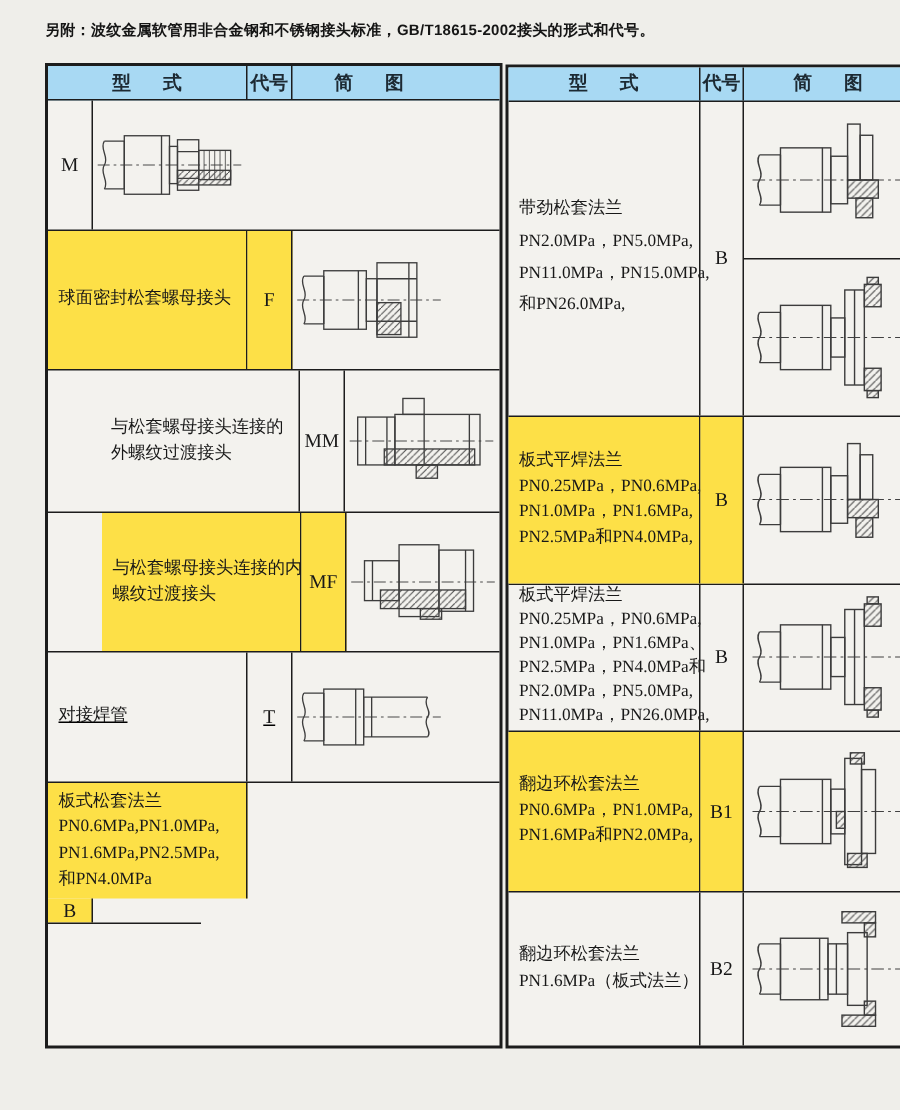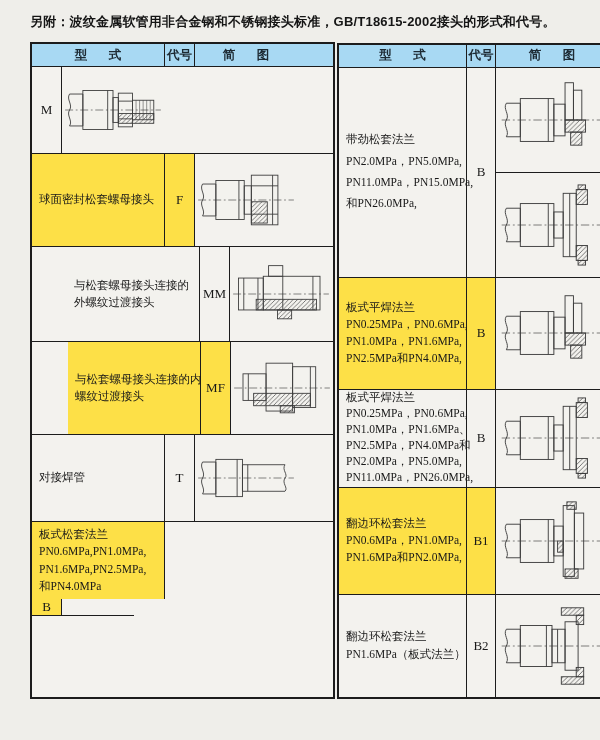--- a/index.html
+++ b/index.html
@@ -1,18 +1,18 @@
 <!DOCTYPE html>
 <html><head>
 <meta charset="utf-8">
 <style>
   html,body{margin:0;padding:0;}
   body{width:600px;height:740px;background:#efeeea;font-family:"Liberation Sans",sans-serif;position:relative;overflow:hidden;}
   .page{position:absolute;inset:0;}
-  .caption{position:absolute;left:30px;top:13px;width:560px;font-size:13px;font-weight:bold;color:#151515;letter-spacing:0.2px;}
+  .caption{position:absolute;left:30px;top:13px;width:560px;font-size:10px;font-weight:bold;color:#151515;letter-spacing:0.2px;}
   .tables{position:absolute;left:30px;top:42px;display:flex;gap:2px;align-items:center;}
   .tbl{border:2px solid #1c1c1c;background:#f3f2ee;}
   .hdr{display:flex;height:22px;background:#a8d9f3;border-bottom:1px solid #1c1c1c;}
   .hdr .cell{display:flex;align-items:center;justify-content:center;font-size:12.5px;font-weight:bold;color:#1d2a33;}
   .hdr .cell.sp{word-spacing:18px;}
   .cell{box-sizing:border-box;border-right:1px solid #1c1c1c;flex:0 0 auto;}
   .cell.last{border-right:none;}
   .row{display:flex;border-bottom:1px solid #1c1c1c;}
   .row.hl .type, .row.hl .code{background:#fde047;}
   .cell.type{display:flex;align-items:center;padding:4px 2px 4px 7px;font-size:11.5px;color:#181818;white-space:pre;font-family:"Liberation Serif","DejaVu Serif",serif;}
@@ -142,21 +142,21 @@
                     <rect x="38" y="16" width="30" height="54"></rect>
                     <rect x="68" y="20" width="26" height="46"></rect>
                     <line x1="88" y1="20" x2="88" y2="66"></line>
                     <rect x="24" y="50" width="64" height="14" fill="url(#h)"></rect>
                     <rect x="54" y="64" width="16" height="8" fill="url(#h)"></rect>
                   </g>
                 </svg>
               </div>
             </div>
           </div>
-          <div class="row" style="height: 86px;">
+          <div class="row" style="height: 86px; text-decoration: underline;">
             <div class="cell type" style="width: 133px; line-height: 1.5;">对接焊管</div>
             <div class="cell code" style="width: 30px;">T</div>
             <div class="cell diagram last" style="width: 102px;">
               <div class="diag-box">
                 <svg viewBox="0 0 112 88" xmlns="http://www.w3.org/2000/svg">
                   <defs>
                     <pattern id="h" width="5" height="5" patternUnits="userSpaceOnUse">
                       <path d="M0 5L5 0" stroke="#4a4a4a" stroke-width="0.8"></path>
                     </pattern>
                   </defs>

